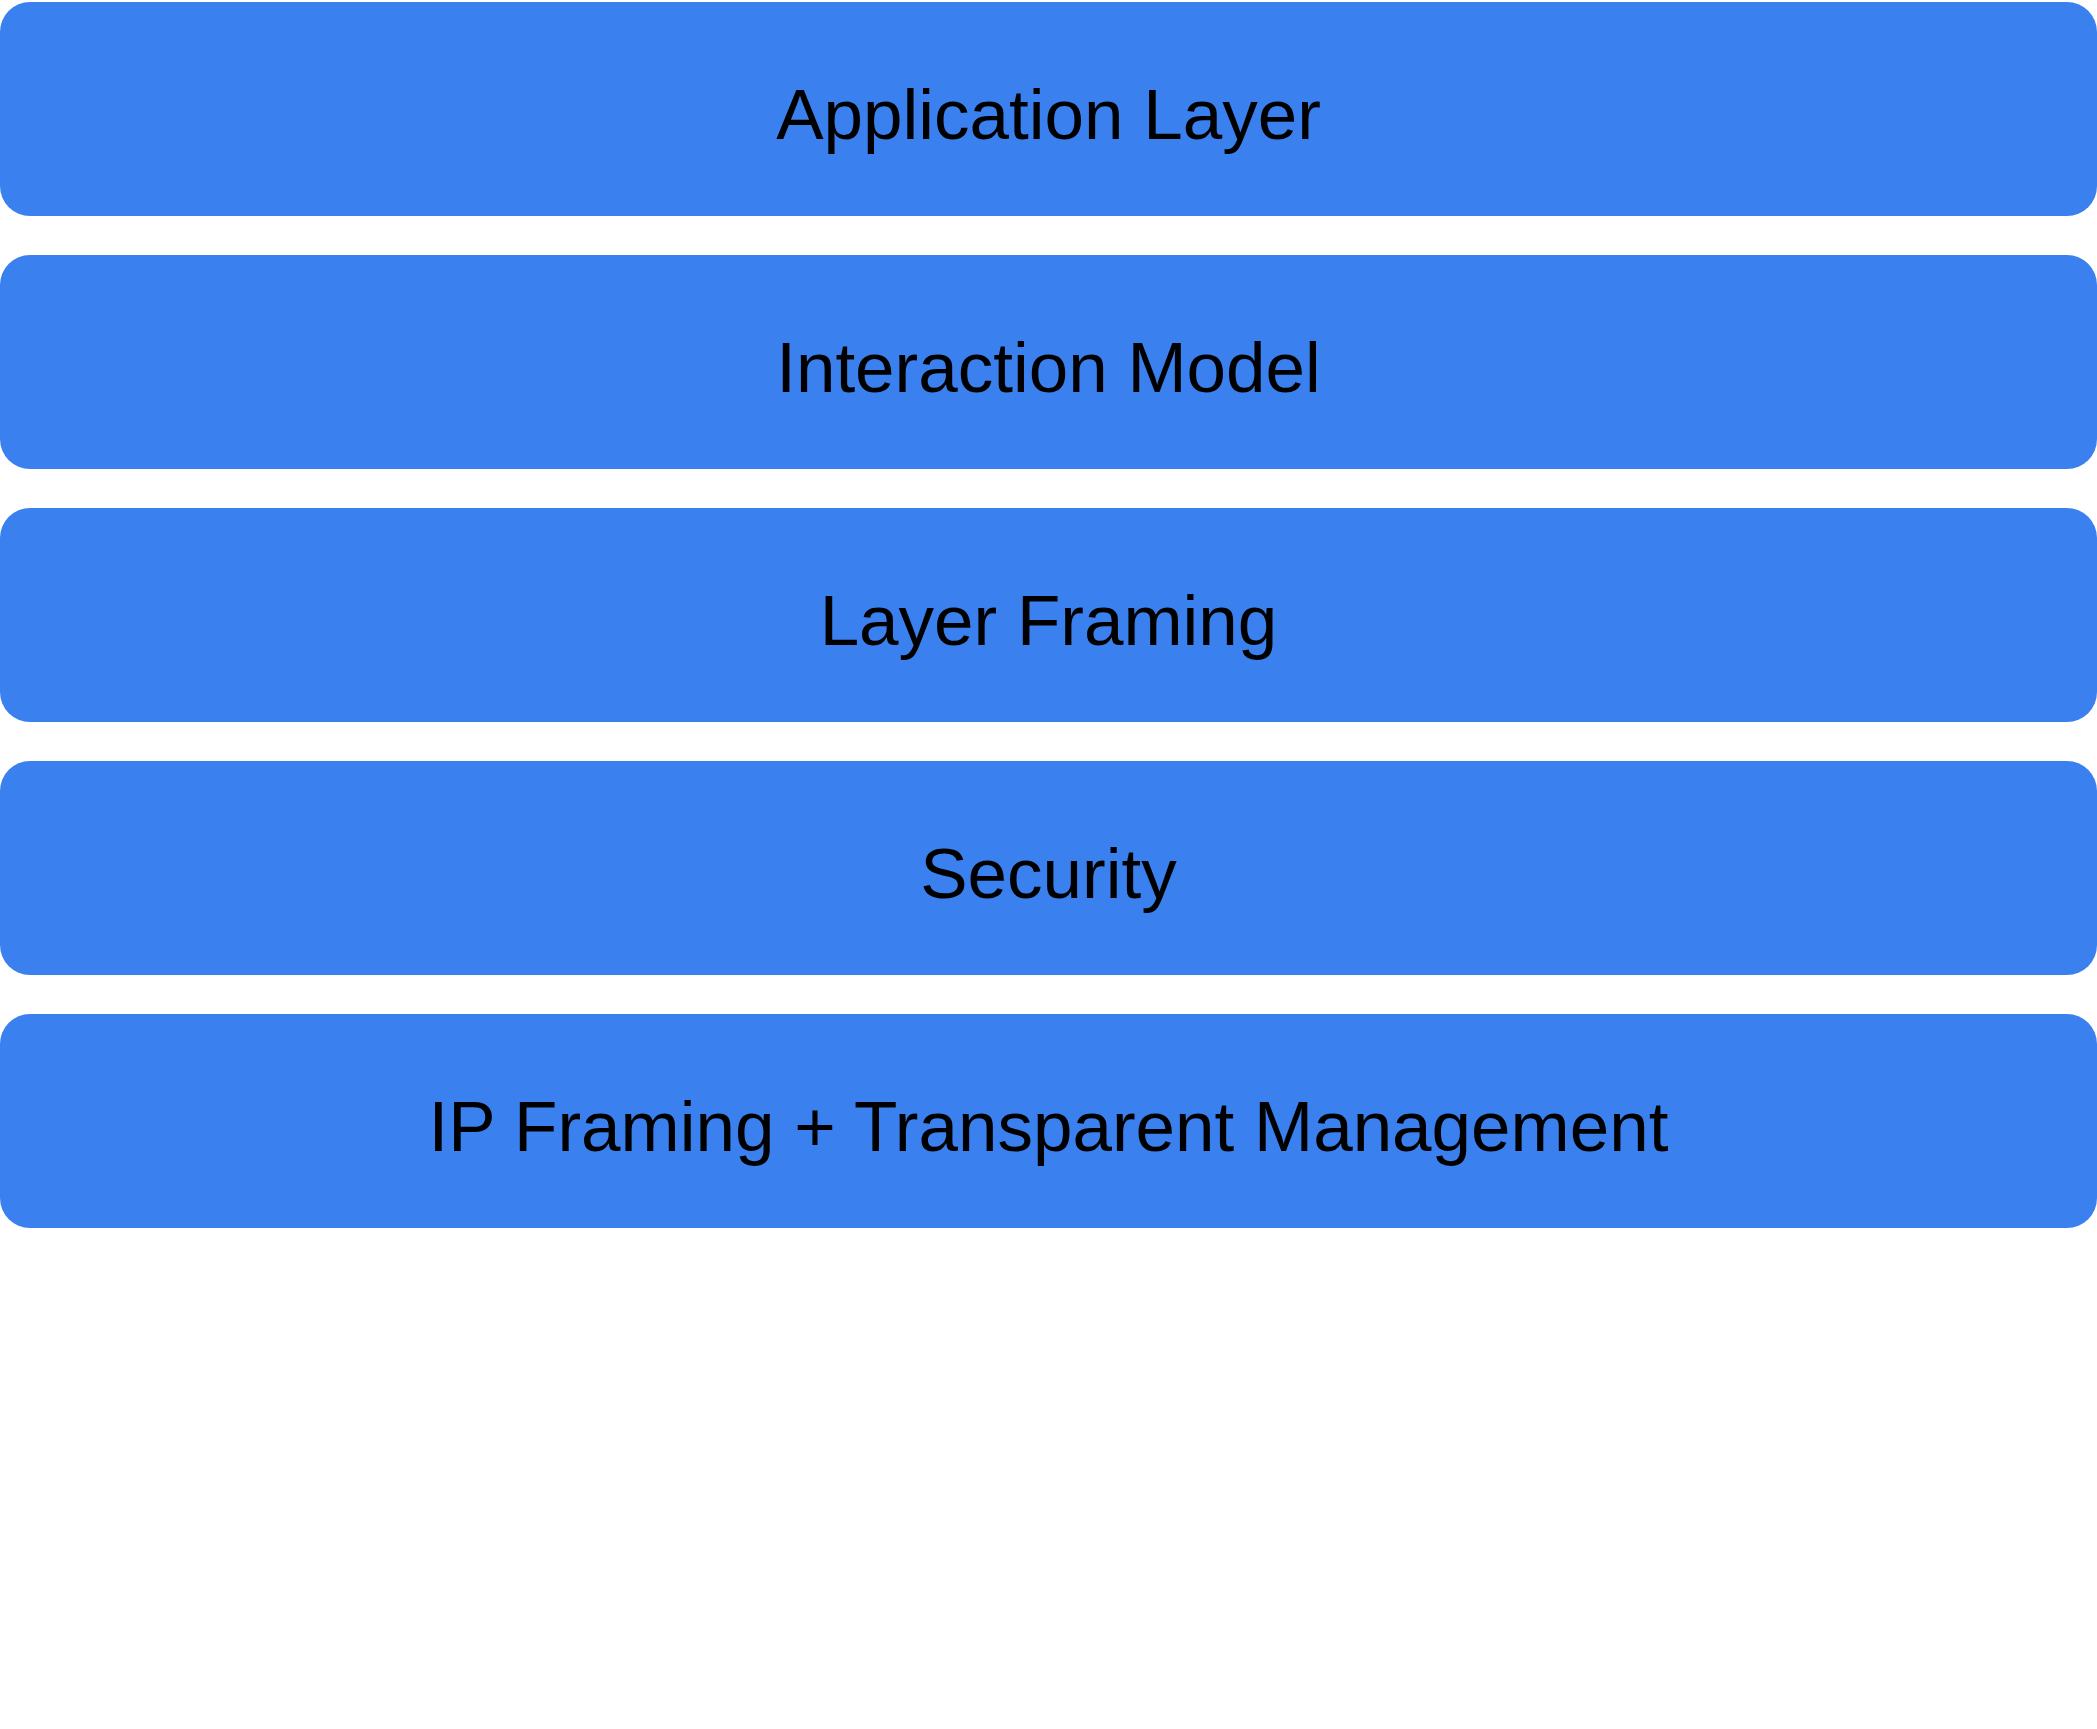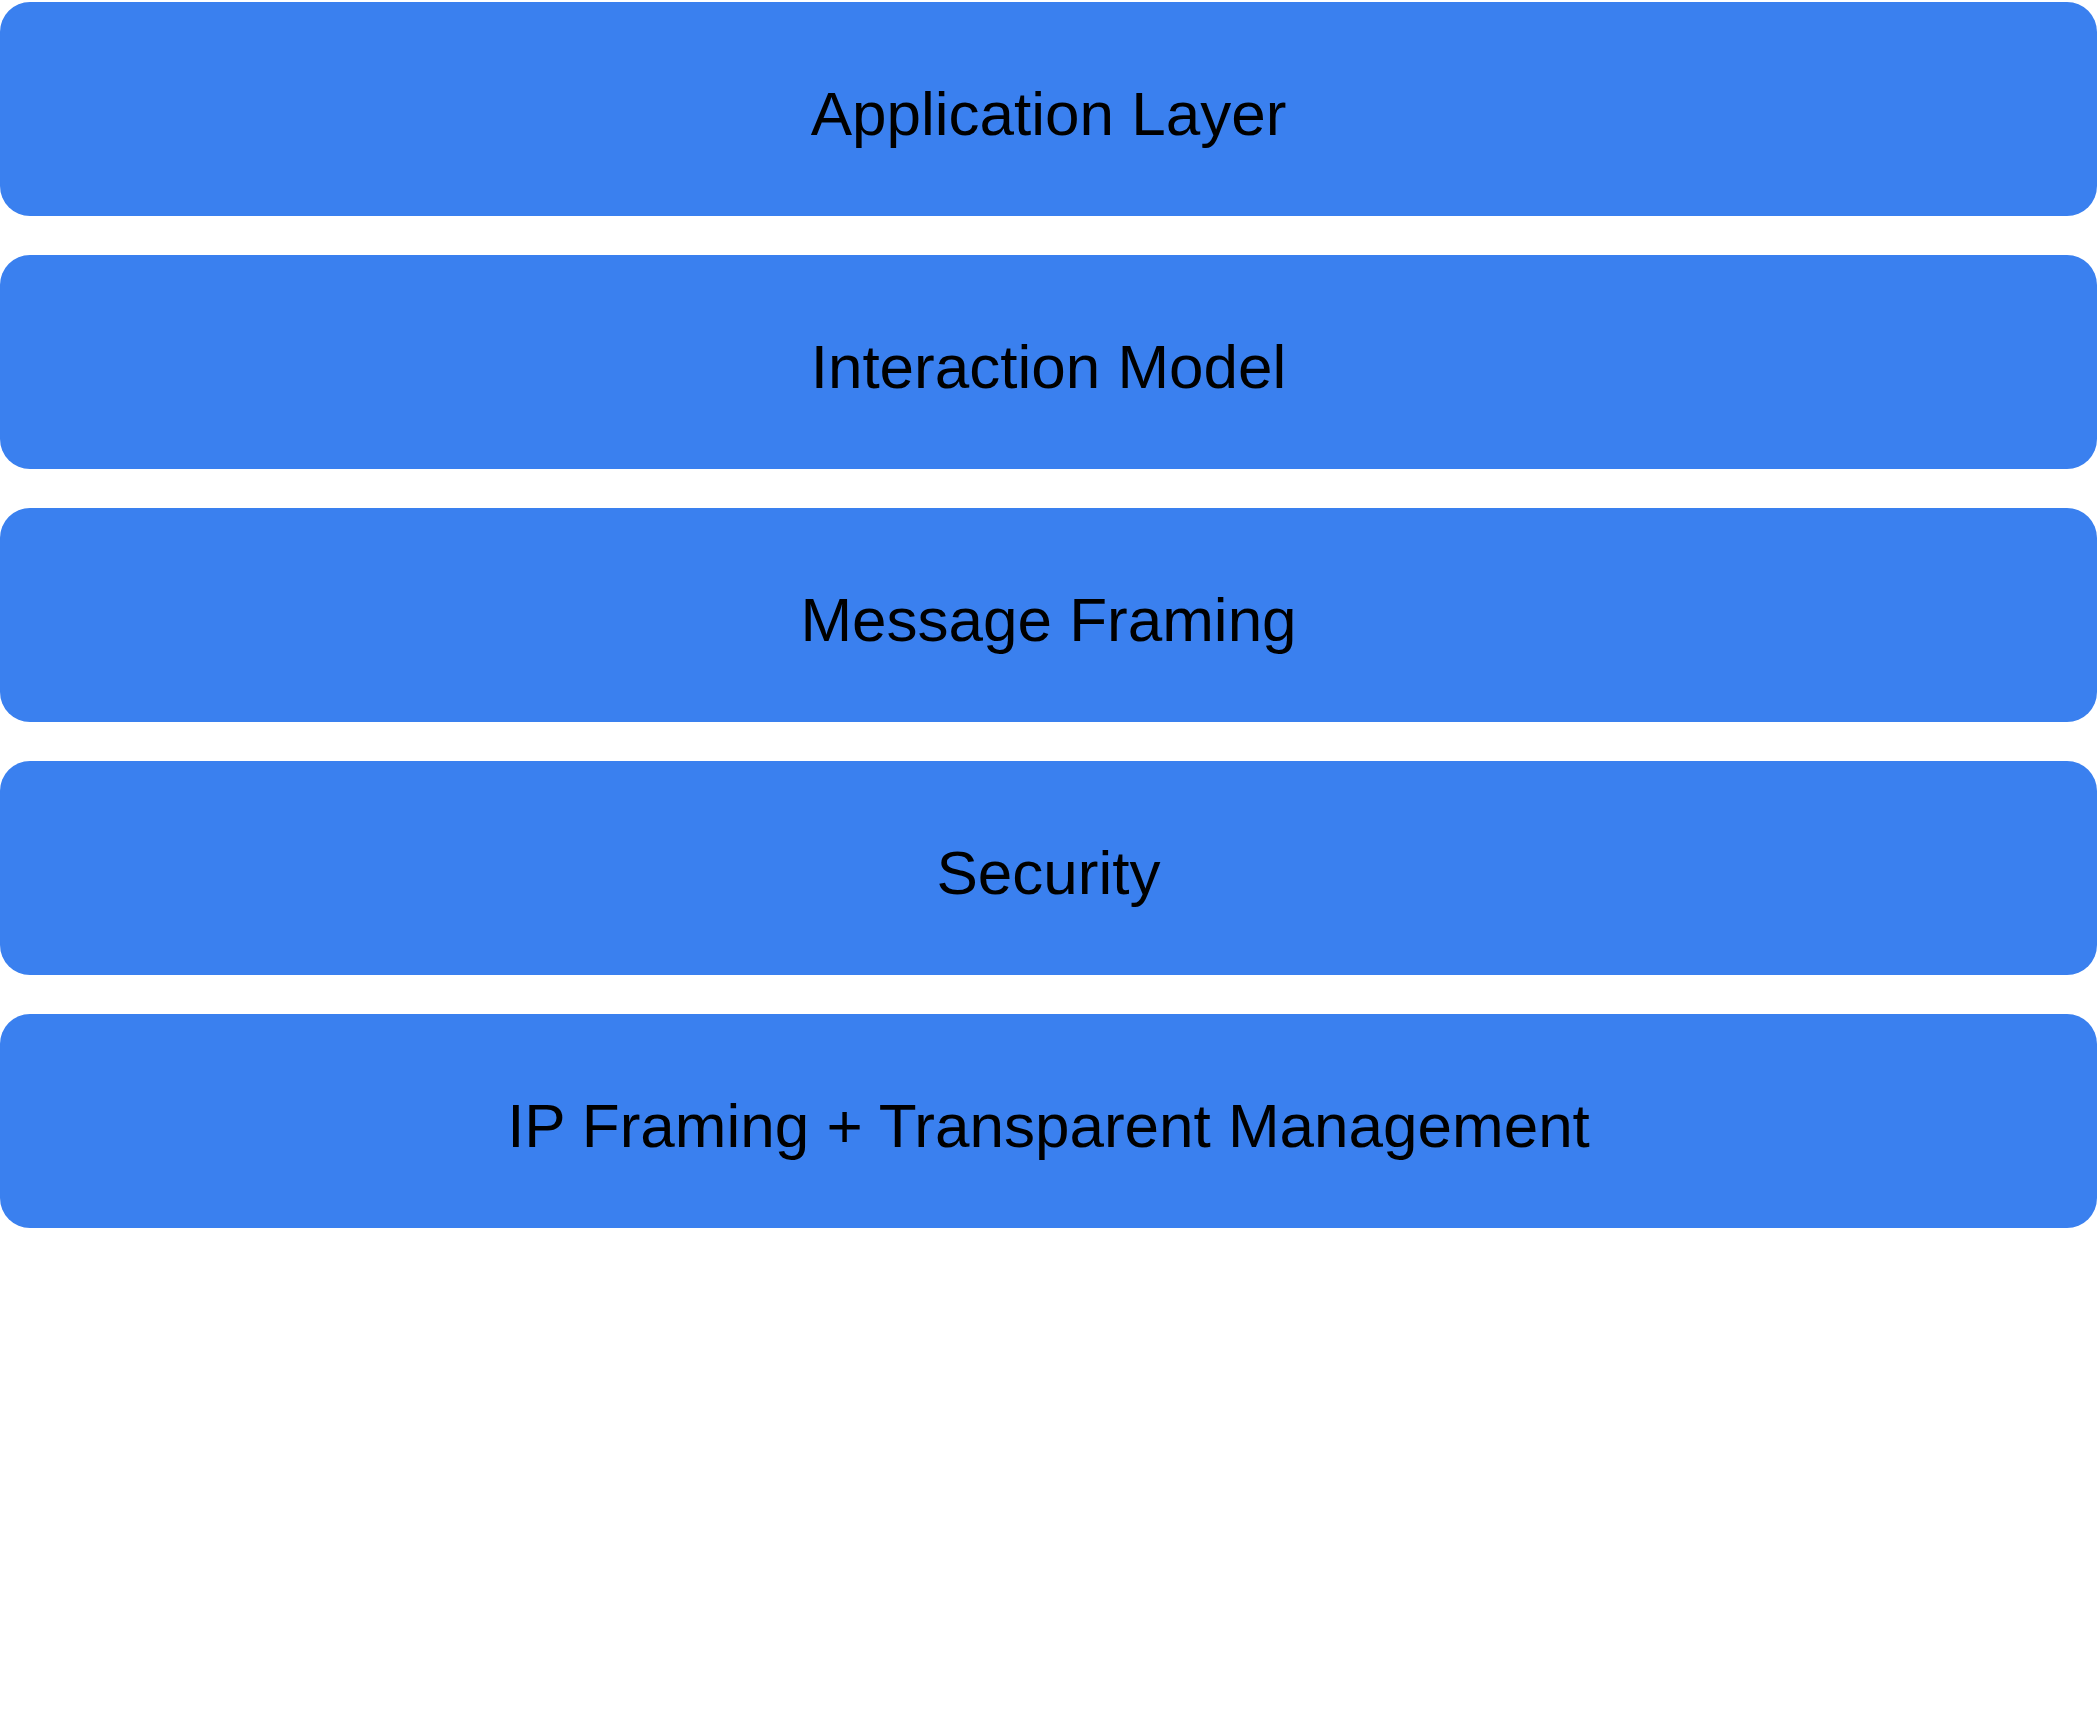--- a/index.html
+++ b/index.html
@@ -32,21 +32,21 @@
     height: 214px;
     width: 100%;
     background: var(--block-fill);
     border-radius: 30px;
     display: flex;
     align-items: center;
     justify-content: center;
     flex: 0 0 auto;
   }
   .layer-label {
-    font-size: 62px;
+    font-size: 71px;
     line-height: 1;
     color: var(--label-text);
     white-space: nowrap;
     padding-top: 10px; 
     text-align: center;
   }
 </style>
 </head>
 <body>
 
@@ -55,21 +55,21 @@
   <div class="layer">
     <span class="layer-label">Application Layer</span>
   </div>
 
 
   <div class="layer">
     <span class="layer-label">Interaction Model</span>
   </div>
 
   <div class="layer">
-    <span class="layer-label">Message Framing</span>
+    <span class="layer-label">Layer Framing</span>
   </div>
 
   <div class="layer">
     <span class="layer-label">Security</span>
   </div>
 
 
   <div class="layer">
     <span class="layer-label">IP Framing + Transparent Management</span>
   </div>

